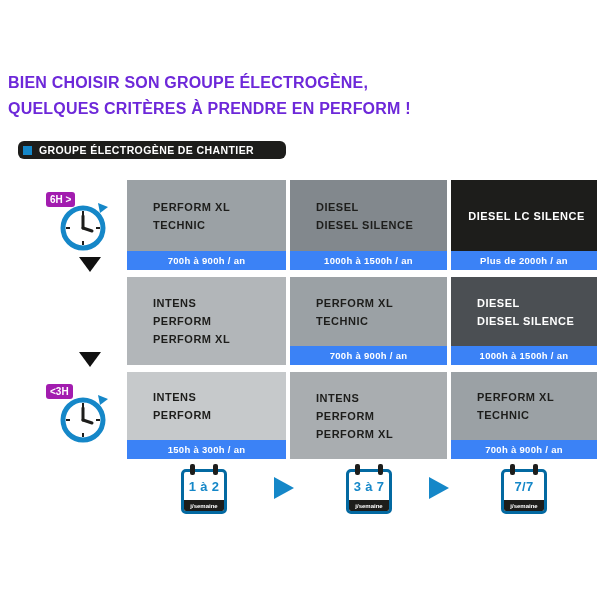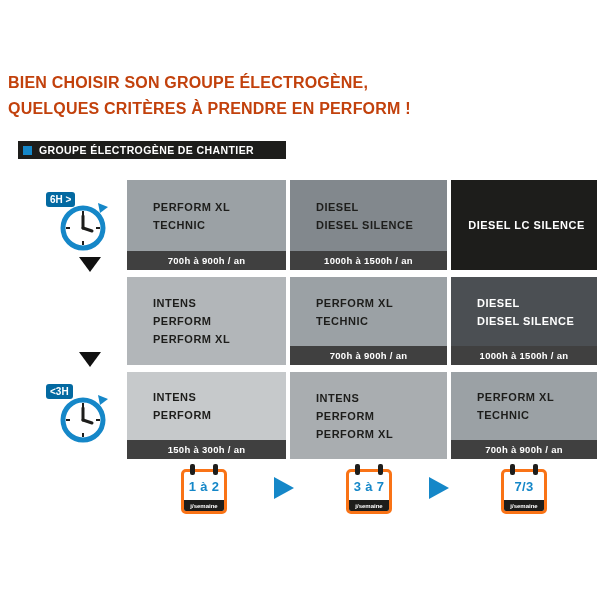--- a/index.html
+++ b/index.html
@@ -1,65 +1,65 @@
 <!DOCTYPE html>
 <html><head>
 <meta charset="utf-8">
 <style>
   * { margin:0; padding:0; box-sizing:border-box; }
   html,body { background:#fff; }
   body { font-family:"Liberation Sans", sans-serif; }
   .stage { position:relative; width:600px; height:600px; background:#fff; overflow:hidden; }
 
   
-  .title { position:absolute; left:8px; top:70px; color:#c2410c; font-weight:bold;
+  .title { position:absolute; left:8px; top:70px; color:#6d28d9; font-weight:bold;
            font-size:16px; line-height:26px; letter-spacing:0.2px; }
 
   
   .banner { position:absolute; left:18px; top:141px; width:268px; height:18px;
-            background:#1d1d1b; display:flex; align-items:center; padding:0 8px 0 5px; }
+            background:#1d1d1b; display:flex; align-items:center; padding:0 8px 0 5px;border-radius:6px; }
   .banner-square { width:9px; height:9px; background:#1587c8; margin-right:7px; flex:0 0 auto; }
   .banner-label { color:#fff; font-size:10.5px; font-weight:bold; letter-spacing:0.4px; white-space:nowrap; }
 
   
   .grid { position:absolute; left:127px; top:180px; display:grid;
           grid-template-columns:159px 157px 146px; grid-template-rows:90px 88px 87px;
           column-gap:4px; row-gap:7px; }
   .cell { display:flex; flex-direction:column; }
   .cell-body { flex:1; display:flex; flex-direction:column; justify-content:center;
                padding-left:26px; gap:6px; }
   .cell.center .cell-body { padding-left:5px; align-items:center; }
   .cell-line { font-size:11px; font-weight:bold; letter-spacing:0.5px; color:#1d1d1b; white-space:nowrap; }
   .text-light .cell-line { color:#fff; }
-  .cell-hours { height:19px; background:#404040; color:#fff; font-size:9.5px; font-weight:bold;
+  .cell-hours { height:19px; background:#3b82f6; color:#fff; font-size:9.5px; font-weight:bold;
                 display:flex; align-items:center; justify-content:center; letter-spacing:0.3px; }
   .bg-g1{background:#c6c9cb}.bg-g2{background:#b2b6b9}.bg-g3{background:#a9adb0}
   .bg-g4{background:#9ba1a5}.bg-g5{background:#82888d}.bg-g6{background:#4b4f53}
   .bg-black{background:#1d1d1b}
 
   
   .clock { position:absolute; width:58px; height:58px; }
   .clock-1{left:54px;top:197px}.clock-2{left:51px;top:292px}.clock-3{left:54px;top:389px}
-  .clock-badge { position:absolute; top:-5px; left:-8px; background:#0369a1; color:#fff;
+  .clock-badge { position:absolute; top:-5px; left:-8px; background:#a21caf; color:#fff;
                  font-size:10px; font-weight:bold; padding:2px 4px; border-radius:3px;
                  z-index:2; white-space:nowrap; }
 
   
   .down-arrow { position:absolute; width:0; height:0;
                 border-left:11px solid transparent; border-right:11px solid transparent;
                 border-top:15px solid #111; }
   .down-arrow-1{left:79px;top:257px}.down-arrow-2{left:79px;top:352px}
 
   
   .calendar { position:absolute; top:464px; width:46px; height:52px; }
   .calendar-1{left:181px}.calendar-2{left:346px}.calendar-3{left:501px}
   .cal-ring { position:absolute; top:0; width:5px; height:11px; background:#1d1d1b; border-radius:2px; z-index:2; }
   .cal-ring-left{left:9px}.cal-ring-right{right:9px}
   .cal-body { position:absolute; top:5px; left:0; width:46px; height:45px;
-              border:3px solid #f97316; border-radius:5px; background:#fff;
+              border:3px solid #0369a1; border-radius:5px; background:#fff;
               display:flex; flex-direction:column; overflow:hidden; }
   .cal-value { flex:1; display:flex; align-items:center; justify-content:center;
                color:#1587c8; font-weight:bold; font-size:13px; letter-spacing:0.3px; }
   .cal-unit { height:11px; background:#1d1d1b; color:#fff; font-size:6px; font-weight:bold;
               display:flex; align-items:center; justify-content:center; }
 
   
   .right-arrow { position:absolute; width:0; height:0;
                  border-top:11px solid transparent; border-bottom:11px solid transparent;
                  border-left:20px solid #1587c8; }
@@ -98,20 +98,21 @@
 
       </div>
       <div class="cell-hours">1000h à 1500h / an</div>
     </div>
 
     <div class="cell bg-black text-light center">
       <div class="cell-body">
         <div class="cell-line">DIESEL LC SILENCE</div>
 
       </div>
+      <div class="cell-hours">Plus de 2000h / an</div>
     </div>
 
     <div class="cell bg-g2">
       <div class="cell-body">
         <div class="cell-line">INTENS</div>
         <div class="cell-line">PERFORM</div>
         <div class="cell-line">PERFORM XL</div>
       </div>
     </div>
 
@@ -213,18 +214,18 @@
       <div class="cal-unit">j/semaine</div>
     </div>
   </div>
 
   <div class="right-arrow right-arrow-2"></div>
 
   <div class="calendar calendar-3">
     <span class="cal-ring cal-ring-left"></span>
     <span class="cal-ring cal-ring-right"></span>
     <div class="cal-body">
-      <div class="cal-value">7/3</div>
+      <div class="cal-value">7/7</div>
       <div class="cal-unit">j/semaine</div>
     </div>
   </div>
 
 </div>
 
 </body></html>

